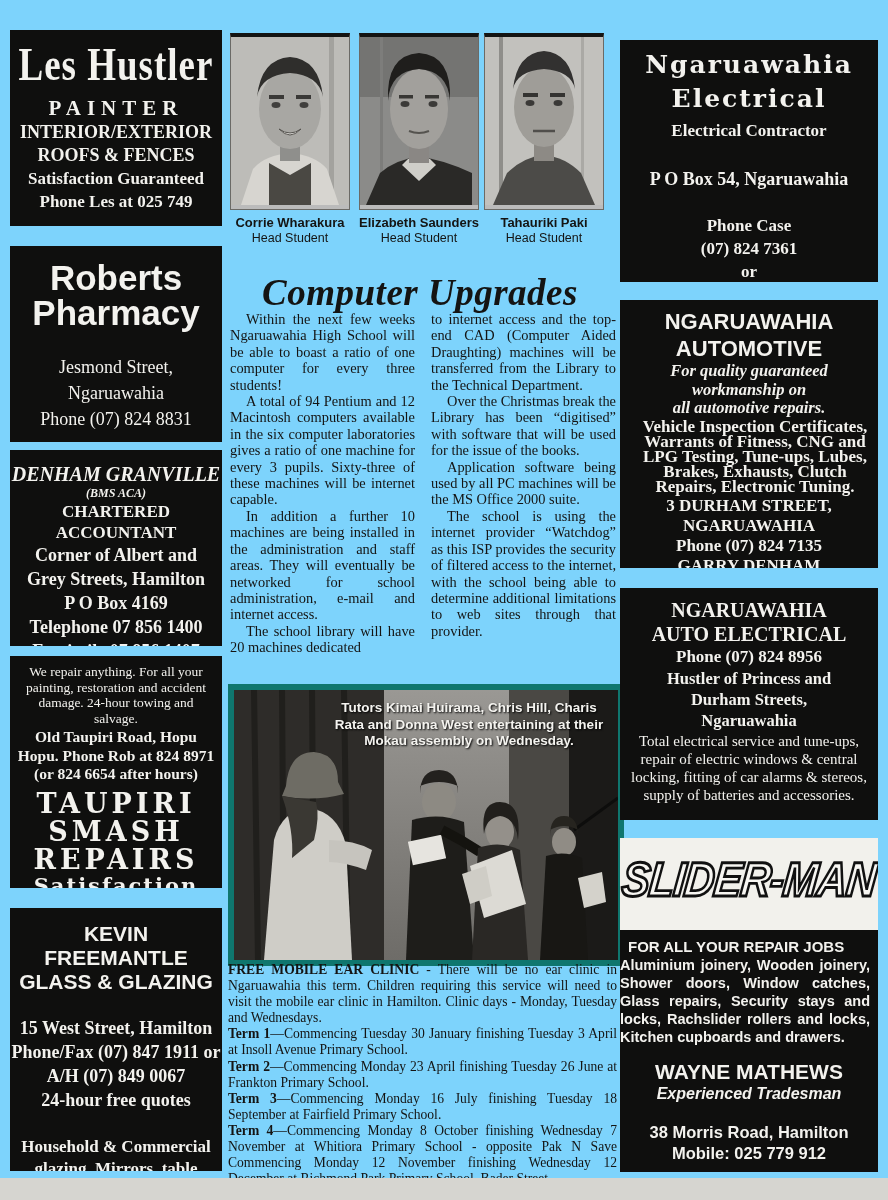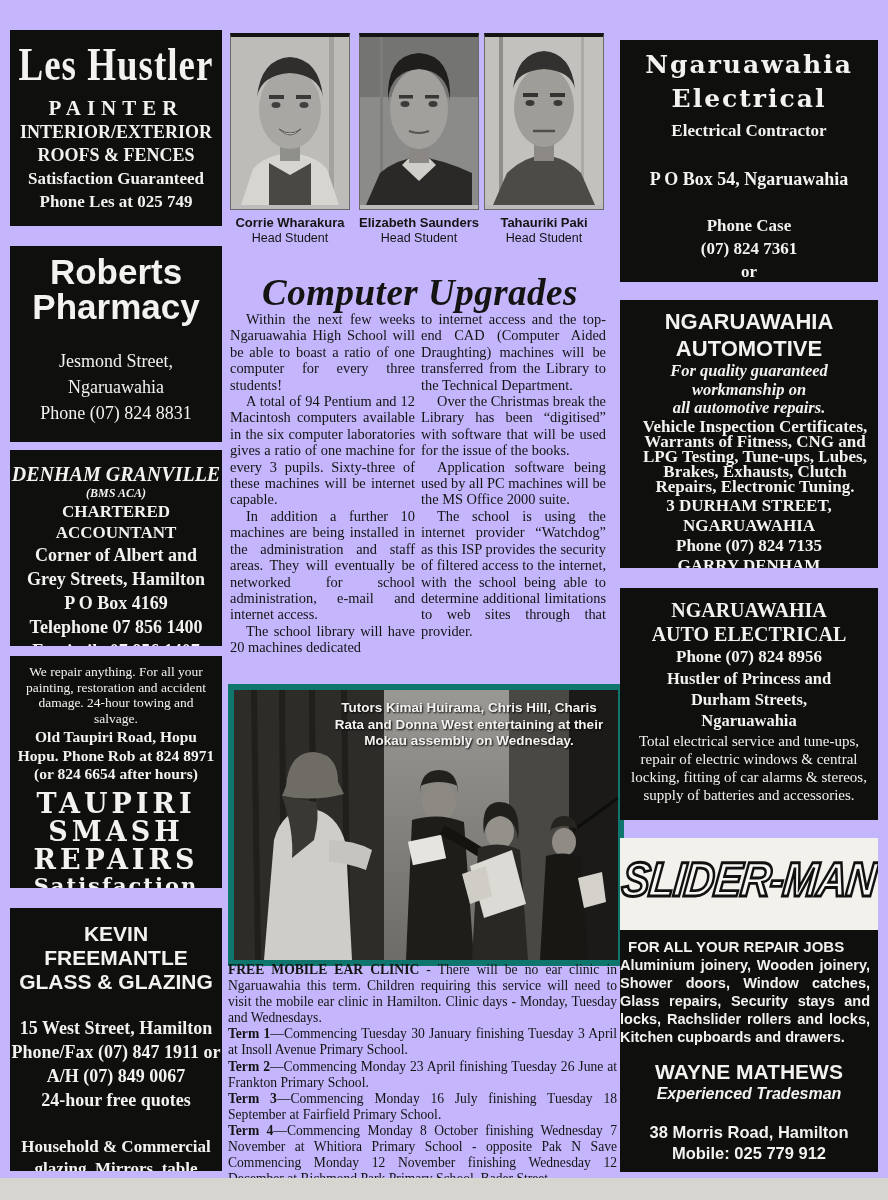--- a/index.html
+++ b/index.html
@@ -1,32 +1,32 @@
 <!DOCTYPE html>
 <html><head>
 <meta charset="utf-8">
 <style>
   html,body{margin:0;padding:0;background:#b8b7b3;}
-  .sheet{position:relative;width:888px;height:1200px;background:#c4b5fd;overflow:hidden;
+  .sheet{position:relative;width:888px;height:1200px;background:#7dd3fc;overflow:hidden;
          font-family:"Liberation Serif", serif;color:#141413;}
   .band-bottom{position:absolute;left:0;top:1178px;width:888px;height:22px;background:#d6d5d0;}
 
   
   .ad{position:absolute;background:#0f0f0e;color:#f3f2ee;text-align:center;box-sizing:border-box;overflow:hidden;}
   .ad .l{display:block;}
 
   
   .lh-title{font-family:"Liberation Serif",serif;font-weight:bold;font-size:37px;line-height:40px;
             letter-spacing:1px;transform:scaleY(1.25);transform-origin:top center;margin-top:10px;}
   .lh-sub{font-weight:bold;font-size:21px;letter-spacing:6px;margin-top:16px;}
   .lh-line{font-weight:bold;font-size:18px;line-height:23px;}
   .lh-line2{font-weight:bold;font-size:17px;line-height:23px;}
 
   
-  .rp-title{font-family:"Liberation Sans",sans-serif;font-weight:bold;font-size:35px;line-height:35px;margin-top:8px;}
+  .rp-title{font-family:"Liberation Sans",sans-serif;font-weight:bold;font-size:35px;line-height:35px;margin-top:14px;}
   .rp-line{font-size:18px;line-height:26px;}
   .rp-block{margin-top:24px;}
 
   
   .pg-title{font-weight:bold;font-style:italic;font-size:20px;line-height:24px;margin-top:12px;}
   .pg-qual{font-weight:bold;font-style:italic;font-size:12px;line-height:15px;}
   .pg-role{font-weight:bold;font-size:17px;line-height:21px;}
   .pg-line{font-weight:bold;font-size:18px;line-height:24px;}
 
   
@@ -221,21 +221,21 @@
 
   <h1 class="art-title" data-interactable="false">Computer Upgrades</h1>
 
   <div class="art-col" style="left:230px;" data-interactable="false">
     <p data-interactable="false">Within the next few weeks Ngaruawahia High School will be able to boast a ratio of one computer for every three students!</p>
     <p data-interactable="false">A total of 94 Pentium and 12 Macintosh computers available in the six computer laboratories gives a ratio of one machine for every 3 pupils. Sixty-three of these machines will be internet capable.</p>
     <p data-interactable="false">In addition a further 10 machines are being installed in the administration and staff areas. They will eventually be networked for school administration, e-mail and internet access.</p>
     <p data-interactable="false">The school library will have 20 machines dedicated</p>
   </div>
 
-  <div class="art-col" style="left:421px;" data-interactable="false">
+  <div class="art-col" style="left:431px;" data-interactable="false">
     <p style="text-indent:0;" data-interactable="false">to internet access and the top-end CAD (Computer Aided Draughting) machines will be transferred from the Library to the Technical Department.</p>
     <p data-interactable="false">Over the Christmas break the Library has been “digitised” with software that will be used for the issue of the books.</p>
     <p data-interactable="false">Application software being used by all PC machines will be the MS Office 2000 suite.</p>
     <p data-interactable="false">The school is using the internet provider “Watchdog” as this ISP provides the security of filtered access to the internet, with the school being able to determine additional limitations to web sites through that provider.</p>
   </div>
 
   <div class="stage" data-interactable="false">
     <svg width="384" height="270" viewBox="0 0 384 270" data-interactable="false">
       <rect width="384" height="270" fill="#2b2a27"></rect>
       <rect x="0" width="150" height="270" fill="#2e2c29"></rect>

